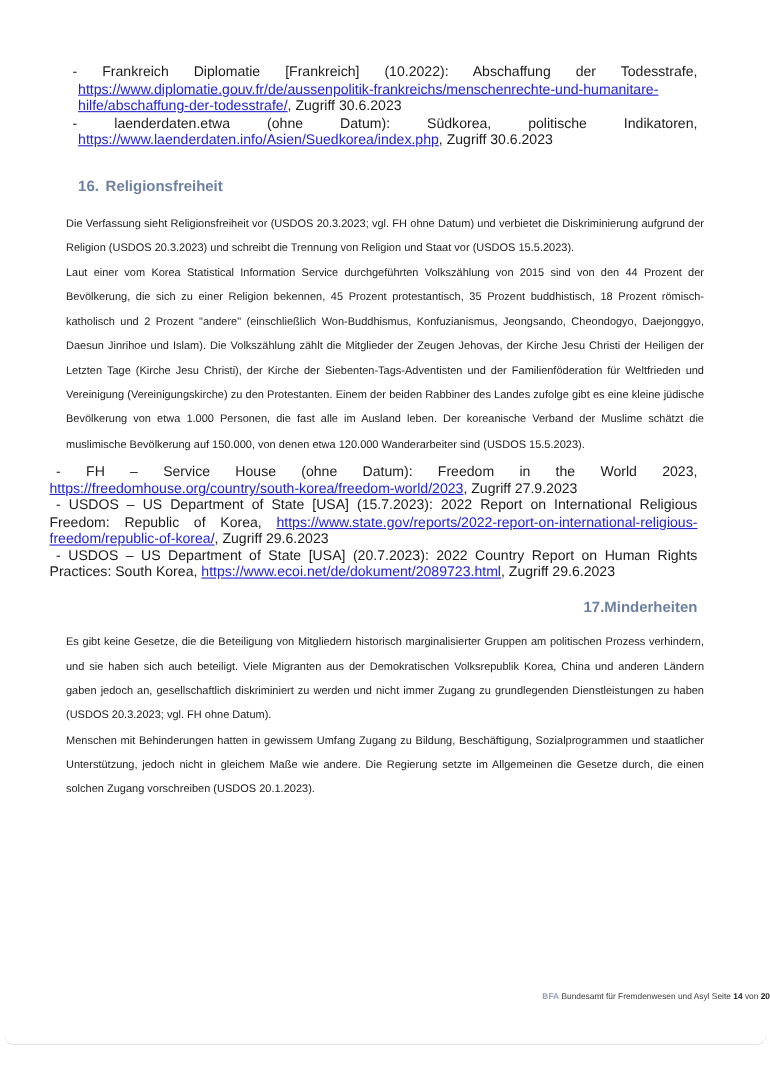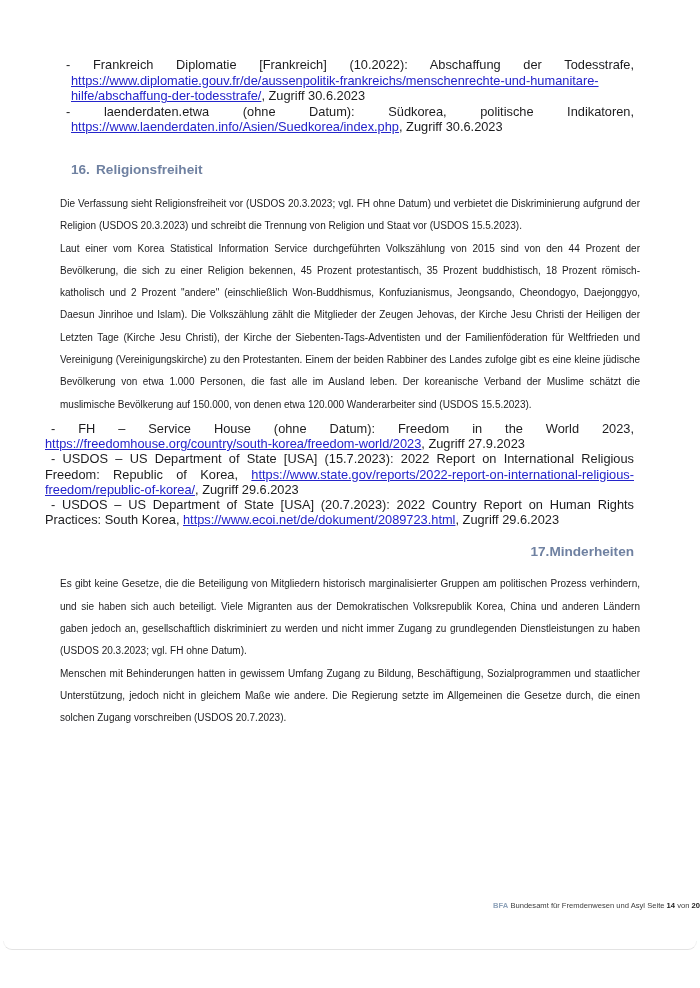--- a/index.html
+++ b/index.html
@@ -100,18 +100,18 @@
 
   <div class="src-list">
     <p class="li"><span>-</span> <span>FH – Service House (ohne Datum): Freedom in the World 2023,</span> <a class="link">https://freedomhouse.org/country/south-korea/freedom-world/2023</a><span>, Zugriff 27.9.2023</span></p>
     <p class="li"><span>-</span> <span>USDOS – US Department of State [USA] (15.7.2023): 2022 Report on International Religious Freedom: Republic of Korea,</span> <a class="link">https://www.state.gov/reports/2022-report-on-international-religious-freedom/republic-of-korea/</a><span>, Zugriff 29.6.2023</span></p>
     <p class="li"><span>-</span> <span>USDOS – US Department of State [USA] (20.7.2023): 2022 Country Report on Human Rights Practices: South Korea,</span> <a class="link">https://www.ecoi.net/de/dokument/2089723.html</a><span>, Zugriff 29.6.2023</span></p>
   </div>
 
   <h2 class="h17"><span class="h-num">17.</span><span>Minderheiten</span></h2>
 
   <p class="body-p">Es gibt keine Gesetze, die die Beteiligung von Mitgliedern historisch marginalisierter Gruppen am politischen Prozess verhindern, und sie haben sich auch beteiligt. Viele Migranten aus der Demokratischen Volksrepublik Korea, China und anderen Ländern gaben jedoch an, gesellschaftlich diskriminiert zu werden und nicht immer Zugang zu grundlegenden Dienstleistungen zu haben (USDOS 20.3.2023; vgl. FH ohne Datum).</p>
-  <p class="body-p">Menschen mit Behinderungen hatten in gewissem Umfang Zugang zu Bildung, Beschäftigung, Sozialprogrammen und staatlicher Unterstützung, jedoch nicht in gleichem Maße wie andere. Die Regierung setzte im Allgemeinen die Gesetze durch, die einen solchen Zugang vorschreiben (USDOS 20.7.2023).</p>
+  <p class="body-p">Menschen mit Behinderungen hatten in gewissem Umfang Zugang zu Bildung, Beschäftigung, Sozialprogrammen und staatlicher Unterstützung, jedoch nicht in gleichem Maße wie andere. Die Regierung setzte im Allgemeinen die Gesetze durch, die einen solchen Zugang vorschreiben (USDOS 20.1.2023).</p>
 
   <div class="footer"><span class="f-logo">BFA</span> <span>Bundesamt für Fremdenwesen und Asyl</span> <span>Seite</span> <b>14</b> <span>von</span> <b>20</b></div>
 
   <div class="page-edge"></div>
 </div>
 
 </body></html>

